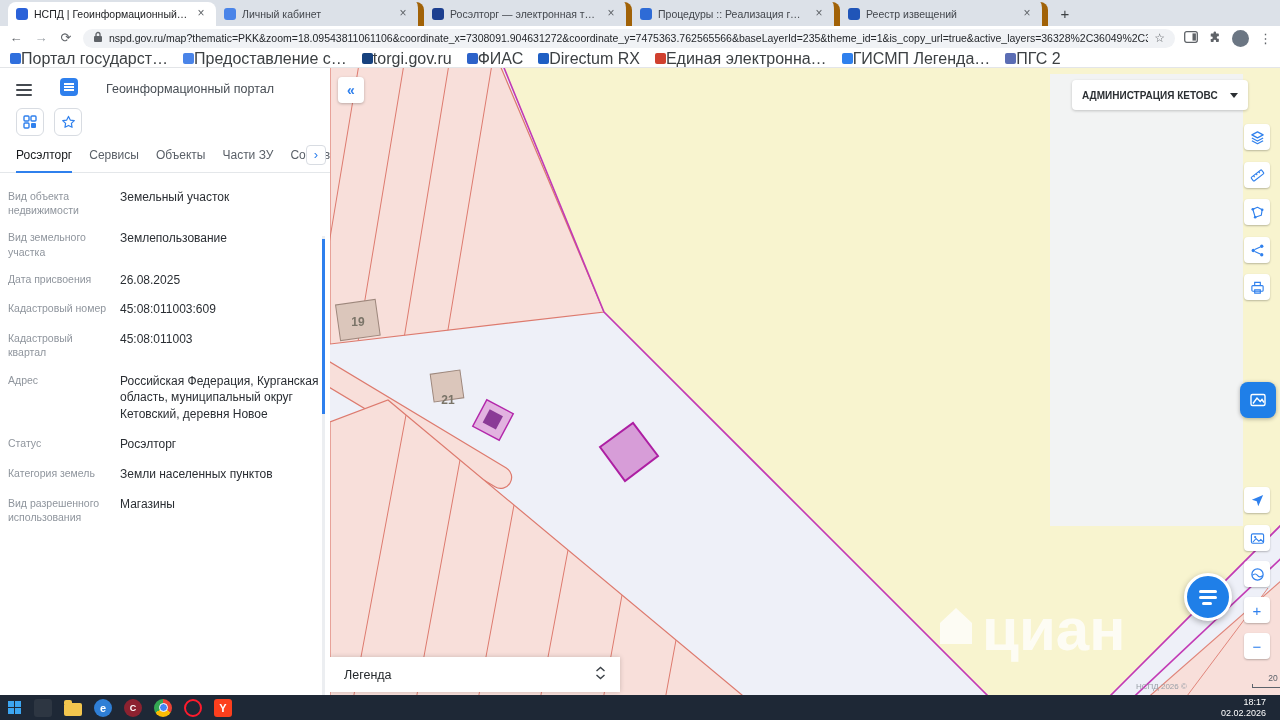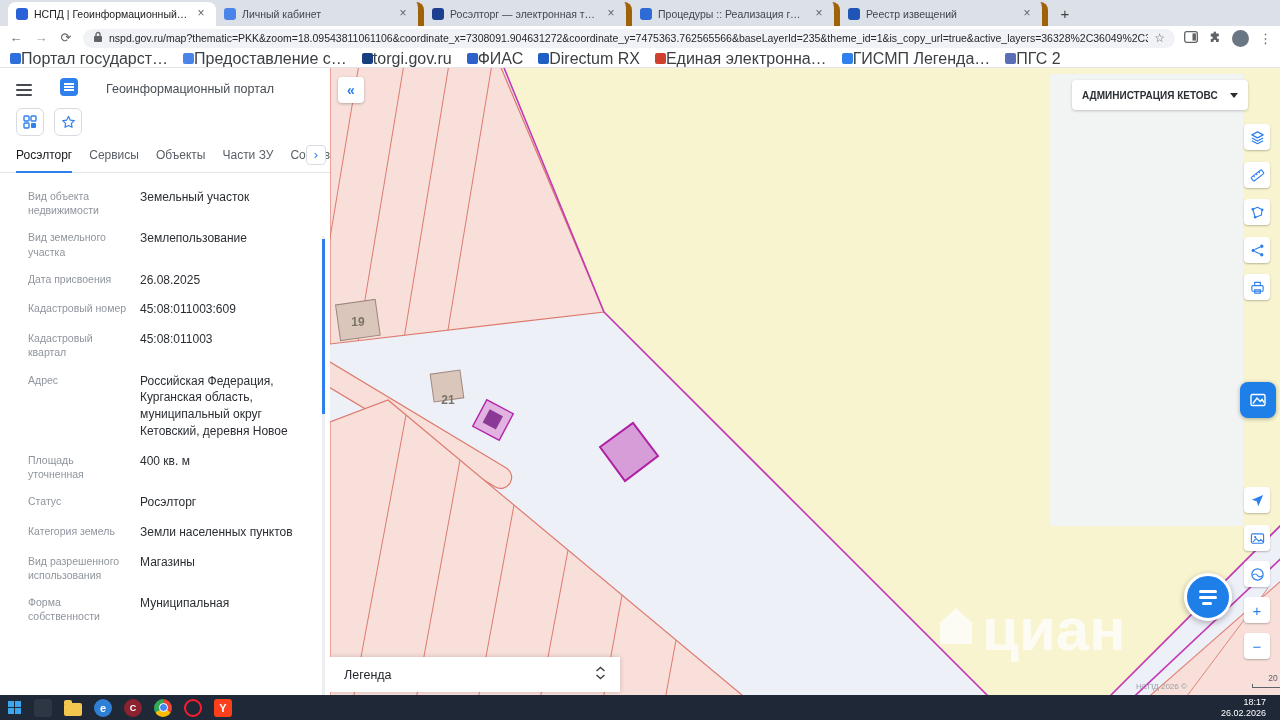--- a/index.html
+++ b/index.html
@@ -54,21 +54,21 @@
   .back{display:flex;align-items:center;gap:6px;color:#2f80ed;font-size:12px;margin:24px 16px 0}
   .back::before{content:"‹";font-size:16px;line-height:11px}
   .obj-title{font-size:15.5px;font-weight:bold;color:#1d2025;margin:14px 16px 0}
   .p-actions{display:flex;gap:10px;margin:12px 16px 0}
   .act-btn{width:28px;height:28px;border:1px solid #d8dce2;border-radius:6px;display:flex;align-items:center;justify-content:center}
   .p-tabs{display:flex;gap:17px;margin:12px 0 0;padding:0 16px;border-bottom:1px solid #e4e7ea;position:relative}
   .p-tab{font-size:12px;color:#5a6068;padding-bottom:9px;white-space:nowrap}
   .p-tab.active{color:#17191c;border-bottom:2px solid #2f80ed;margin-bottom:-1px}
   .tabs-more{position:absolute;right:4px;top:-3px;width:20px;height:20px;border:1px solid #d8dce2;border-radius:4px;background:#fff;color:#2f80ed;font-size:13px;line-height:18px;text-align:center}
   .tabs-more::before{content:"›"}
-  .fields{padding:16px 28px 0}
+  .fields{padding:16px 8px 0}
   .frow{display:flex;margin-bottom:13px}
   .flabel{width:100px;flex:none;font-size:10.5px;color:#8f959d;line-height:1.35;margin-right:12px}
   .fvalue{font-size:12px;color:#2a2e33;line-height:1.4}
   .p-scroll{position:absolute;right:5px;top:168px;bottom:0;width:3px;background:#eceef1}
   .p-thumb{width:3px;height:175px;margin-top:3px;background:#2f80ed}
 
   
   .basemap{position:absolute;inset:0;width:100%;height:100%}
   .collapse-btn{position:absolute;left:8px;top:9px;width:26px;height:26px;background:#fff;border-radius:4px;box-shadow:0 1px 3px rgba(0,0,0,.25);color:#2f80ed;font-size:14px;font-weight:bold;display:flex;align-items:center;justify-content:center}
   .map-dd{position:absolute;left:742px;top:12px;width:176px;height:30px;background:#fff;border-radius:4px;box-shadow:0 1px 3px rgba(0,0,0,.2);display:flex;align-items:center;padding:0 10px;gap:12px}
@@ -253,38 +253,30 @@
           </div>
         <div class="frow">
             <span class="flabel">Кадастровый квартал</span>
             <span class="fvalue">45:08:011003</span>
           </div>
         <div class="frow">
             <span class="flabel">Адрес</span>
             <span class="fvalue">Российская Федерация, Курганская область, муниципальный округ Кетовский, деревня Новое</span>
           </div>
         <div class="frow">
-            <span class="flabel">Площадь уточненная</span>
-            <span class="fvalue">400 кв. м</span>
-          </div>
-        <div class="frow">
             <span class="flabel">Статус</span>
             <span class="fvalue">Росэлторг</span>
           </div>
         <div class="frow">
             <span class="flabel">Категория земель</span>
             <span class="fvalue">Земли населенных пунктов</span>
           </div>
         <div class="frow">
             <span class="flabel">Вид разрешенного использования</span>
             <span class="fvalue">Магазины</span>
-          </div>
-        <div class="frow">
-            <span class="flabel">Форма собственности</span>
-            <span class="fvalue">Муниципальная</span>
           </div>
 
       </div>
       <div class="p-scroll">
           <div class="p-thumb"></div>
         </div>
     </aside>
 
     <div class="map">
       <svg class="basemap" viewBox="0 0 950 627" preserveAspectRatio="none">
@@ -457,17 +449,17 @@
       </span>
     <span class="tb-icon tb-app1"></span>
     <span class="tb-icon tb-folder"></span>
     <span class="tb-icon tb-edge"></span>
     <span class="tb-icon tb-red"></span>
     <span class="tb-icon tb-chrome"></span>
     <span class="tb-icon tb-opera"></span>
     <span class="tb-icon tb-yandex"></span>
     <span class="tb-clock">
       <div>18:17</div>
-      <div>26.02.2026</div>
+      <div>02.02.2026</div>
     </span>
   </div>
 
 </div>
 
 </body></html>

